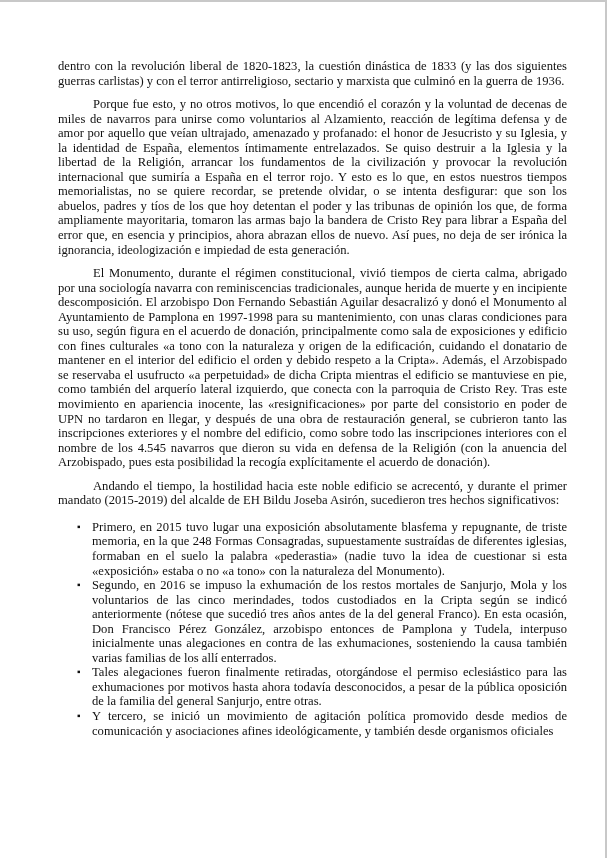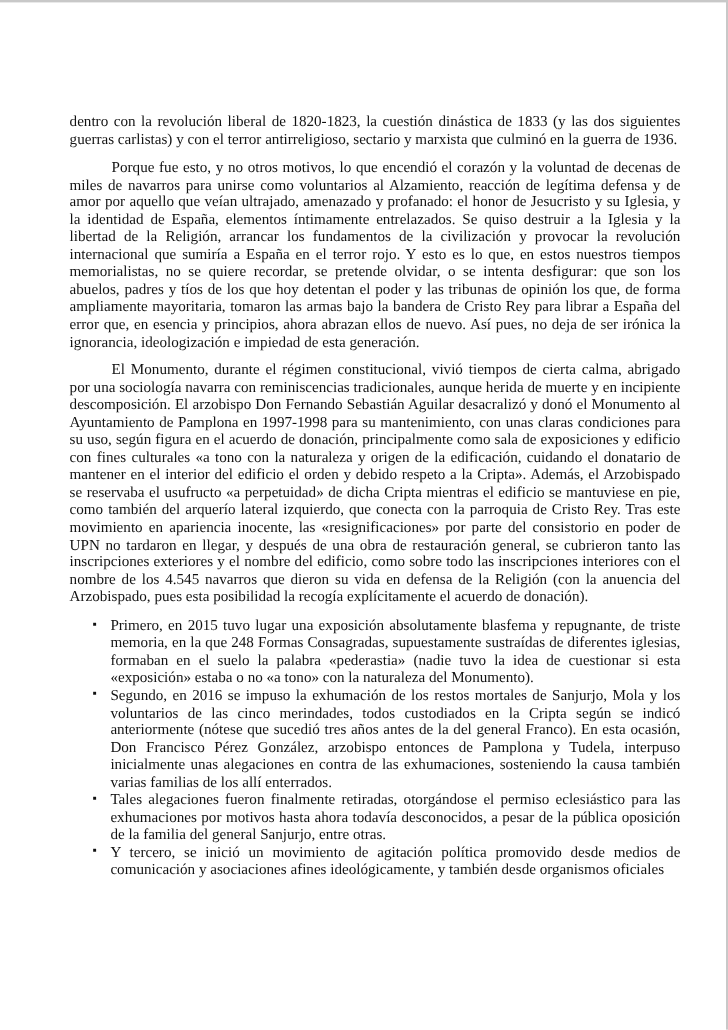--- a/index.html
+++ b/index.html
@@ -6,38 +6,39 @@
     body {
       width: 607px; height: 858px; overflow: hidden;
       background: #ffffff; position: relative;
       font-family: "Liberation Serif", "DejaVu Serif", serif;
       color: #111111;
     }
     .top-bar { position: absolute; left: 0; top: 0; width: 607px; height: 2px; background: #c8c8c8; }
     .right-strip { position: absolute; right: 0; top: 0; width: 2px; height: 858px; background: #c8c8c8; }
     .page {
       position: absolute; left: 58px; top: 59px; width: 509px;
-      font-size: 12.6px; line-height: 14.55px; margin-top: 35px;
+      font-size: 12.6px; line-height: 14.55px;
     }
     .para { margin: 0 0 9px 0; text-align: justify; }
     .para.indent { text-indent: 35px; }
     .list { list-style: none; margin: 0; padding: 0; }
     .list-item { position: relative; padding-left: 34px; text-align: justify; margin: 0; }
     .bullet { position: absolute; left: 19px; top: 0; font-size: 10px; }
   </style>
 </head>
 <body>
 
 <div class="top-bar"></div>
 <div class="right-strip"></div>
 
 <div class="page">
   <p class="para">dentro con la revolución liberal de 1820-1823, la cuestión dinástica de 1833 (y las dos siguientes guerras carlistas) y con el terror antirreligioso, sectario y marxista que culminó en la guerra de 1936.</p>
   <p class="para indent">Porque fue esto, y no otros motivos, lo que encendió el corazón y la voluntad de decenas de miles de navarros para unirse como voluntarios al Alzamiento, reacción de legítima defensa y de amor por aquello que veían ultrajado, amenazado y profanado: el honor de Jesucristo y su Iglesia, y la identidad de España, elementos íntimamente entrelazados. Se quiso destruir a la Iglesia y la libertad de la Religión, arrancar los fundamentos de la civilización y provocar la revolución internacional que sumiría a España en el terror rojo. Y esto es lo que, en estos nuestros tiempos memorialistas, no se quiere recordar, se pretende olvidar, o se intenta desfigurar: que son los abuelos, padres y tíos de los que hoy detentan el poder y las tribunas de opinión los que, de forma ampliamente mayoritaria, tomaron las armas bajo la bandera de Cristo Rey para librar a España del error que, en esencia y principios, ahora abrazan ellos de nuevo. Así pues, no deja de ser irónica la ignorancia, ideologización e impiedad de esta generación.</p>
   <p class="para indent">El Monumento, durante el régimen constitucional, vivió tiempos de cierta calma, abrigado por una sociología navarra con reminiscencias tradicionales, aunque herida de muerte y en incipiente descomposición. El arzobispo Don Fernando Sebastián Aguilar desacralizó y donó el Monumento al Ayuntamiento de Pamplona en 1997-1998 para su mantenimiento, con unas claras condiciones para su uso, según figura en el acuerdo de donación, principalmente como sala de exposiciones y edificio con fines culturales «a tono con la naturaleza y origen de la edificación, cuidando el donatario de mantener en el interior del edificio el orden y debido respeto a la Cripta». Además, el Arzobispado se reservaba el usufructo «a perpetuidad» de dicha Cripta mientras el edificio se mantuviese en pie, como también del arquerío lateral izquierdo, que conecta con la parroquia de Cristo Rey. Tras este movimiento en apariencia inocente, las «resignificaciones» por parte del consistorio en poder de UPN no tardaron en llegar, y después de una obra de restauración general, se cubrieron tanto las inscripciones exteriores y el nombre del edificio, como sobre todo las inscripciones interiores con el nombre de los 4.545 navarros que dieron su vida en defensa de la Religión (con la anuencia del Arzobispado, pues esta posibilidad la recogía explícitamente el acuerdo de donación).</p>
+  <p class="para indent" style="margin-bottom:12px">Andando el tiempo, la hostilidad hacia este noble edificio se acrecentó, y durante el primer mandato (2015-2019) del alcalde de EH Bildu Joseba Asirón, sucedieron tres hechos significativos:</p>
 
   <ul class="list">
     <li class="list-item">
       <span class="bullet">▪</span>
       <span>Primero, en 2015 tuvo lugar una exposición absolutamente blasfema y repugnante, de triste memoria, en la que 248 Formas Consagradas, supuestamente sustraídas de diferentes iglesias, formaban en el suelo la palabra «pederastia» (nadie tuvo la idea de cuestionar si esta «exposición» estaba o no «a tono» con la naturaleza del Monumento).</span>
     </li>
     <li class="list-item">
       <span class="bullet">▪</span>
       <span>Segundo, en 2016 se impuso la exhumación de los restos mortales de Sanjurjo, Mola y los voluntarios de las cinco merindades, todos custodiados en la Cripta según se indicó anteriormente (nótese que sucedió tres años antes de la del general Franco). En esta ocasión, Don Francisco Pérez González, arzobispo entonces de Pamplona y Tudela, interpuso inicialmente unas alegaciones en contra de las exhumaciones, sosteniendo la causa también varias familias de los allí enterrados.</span>
     </li>

